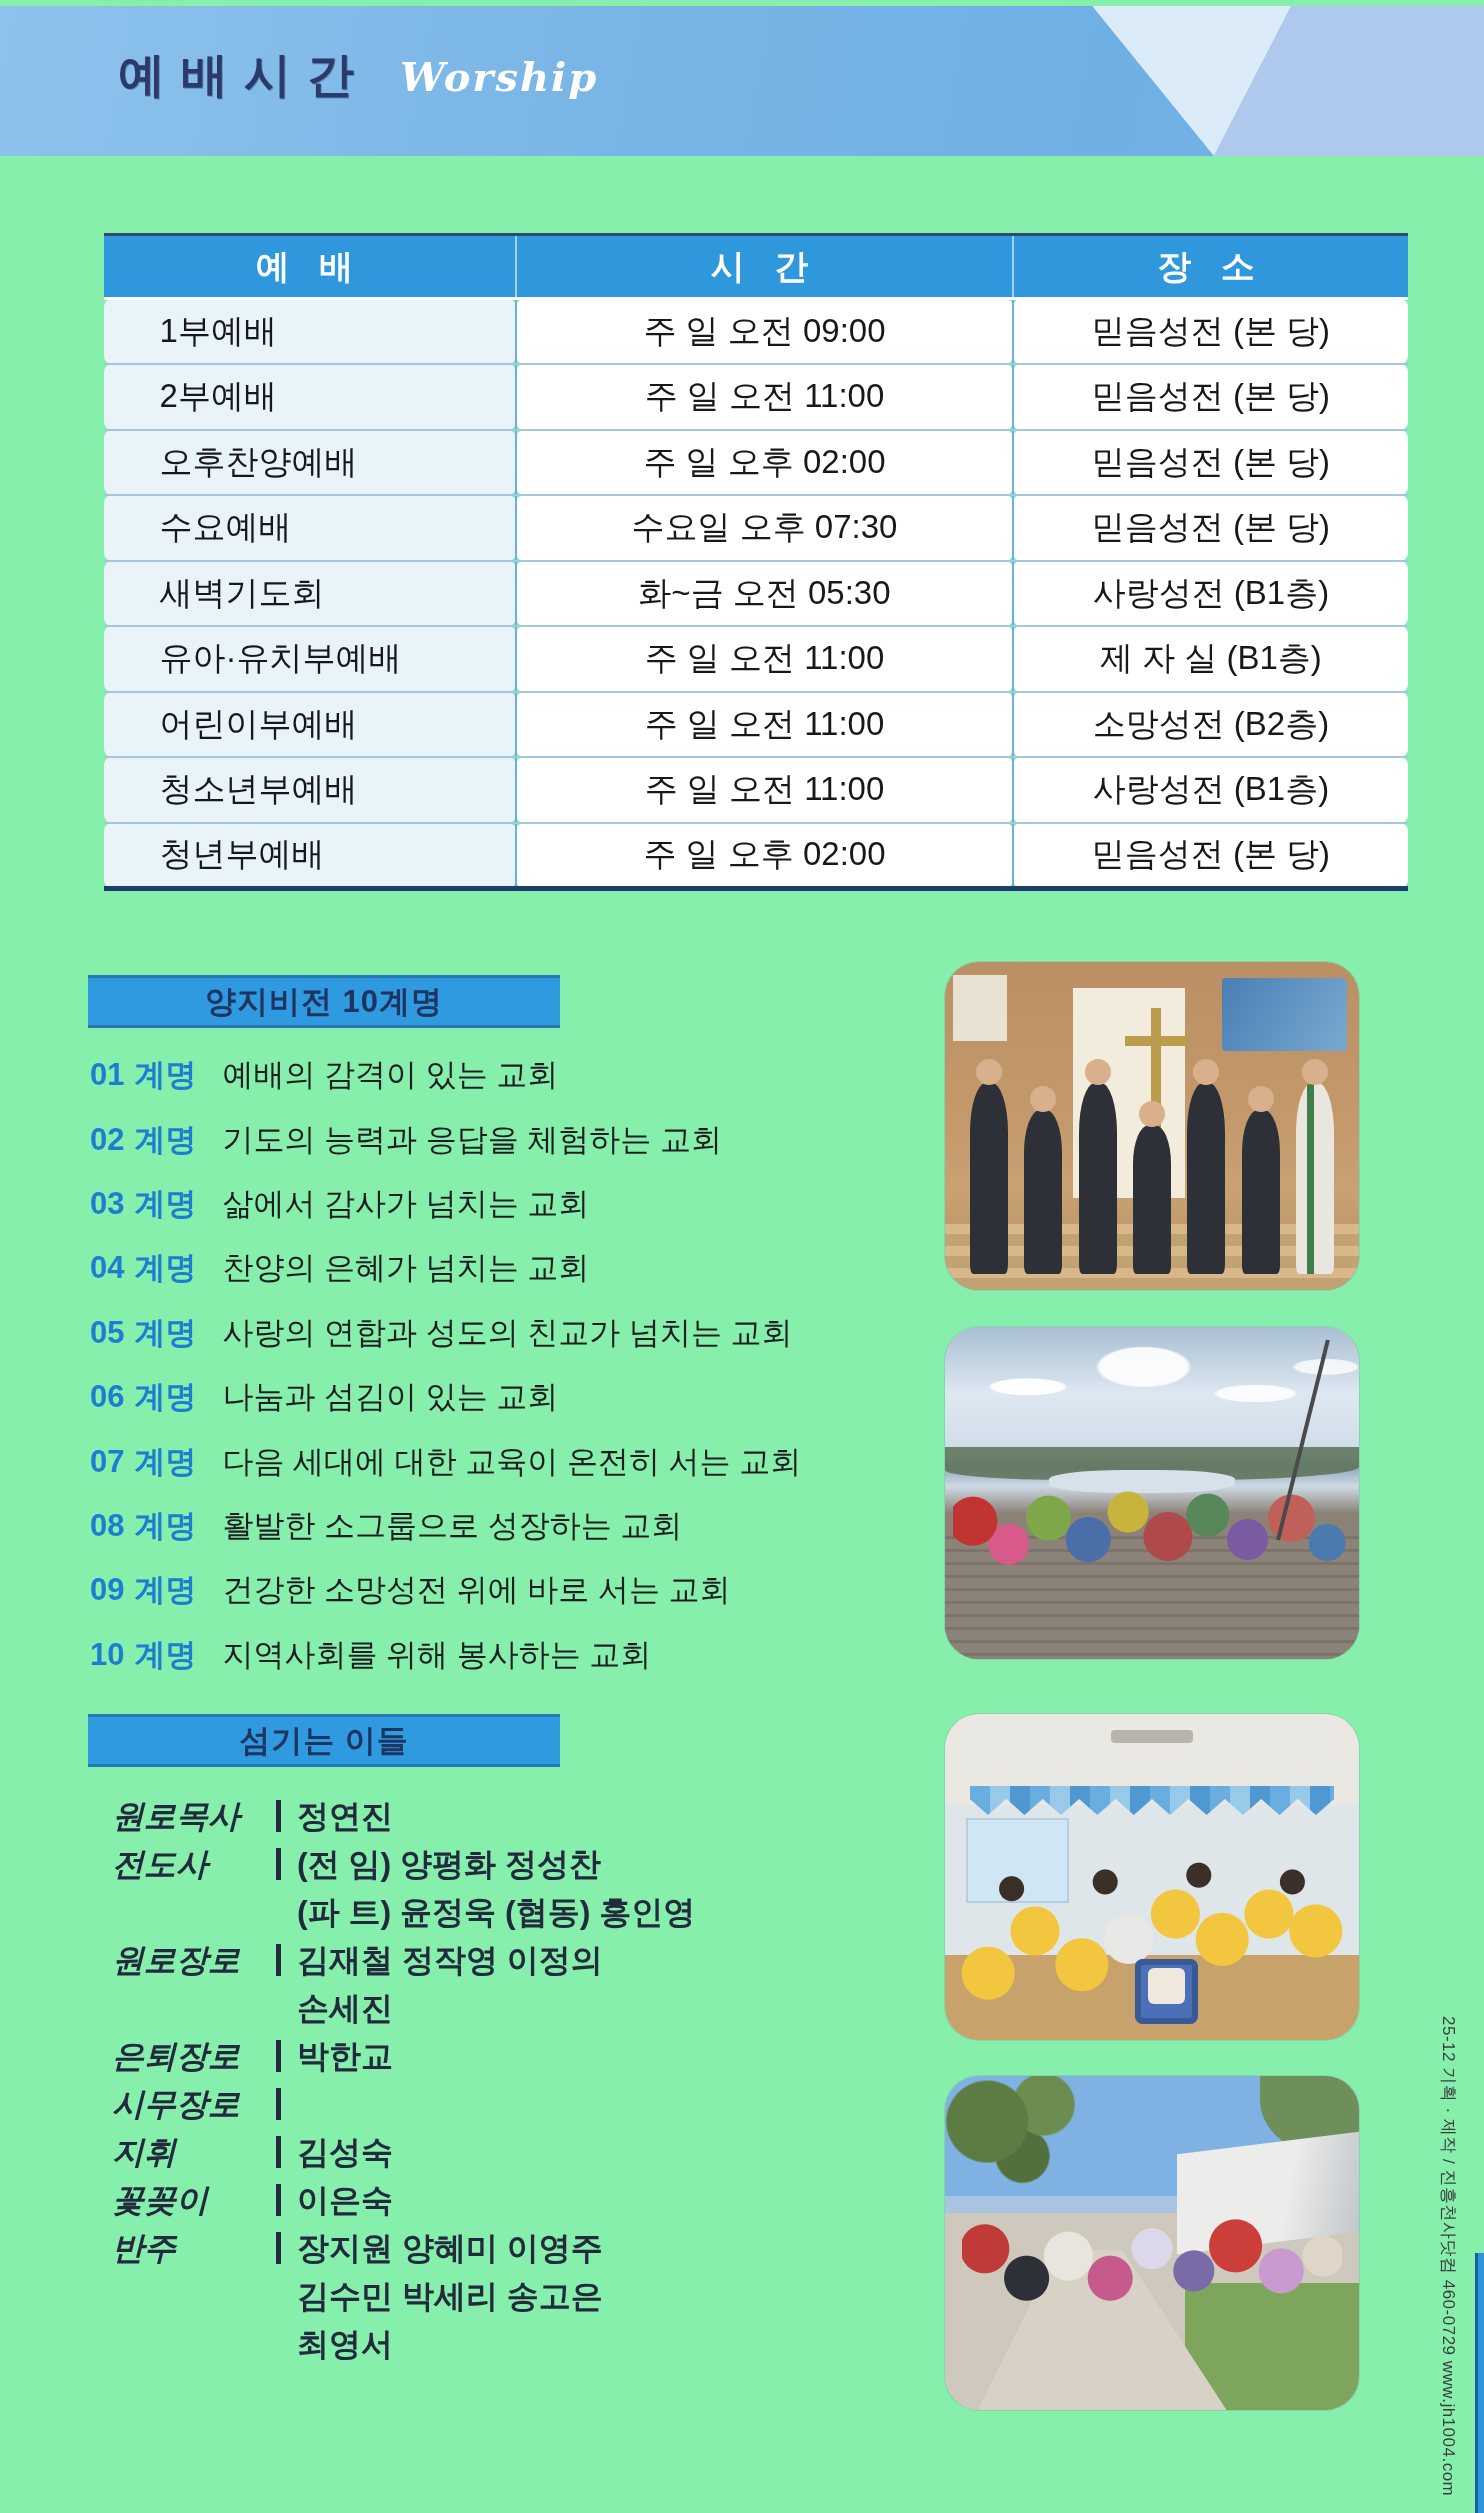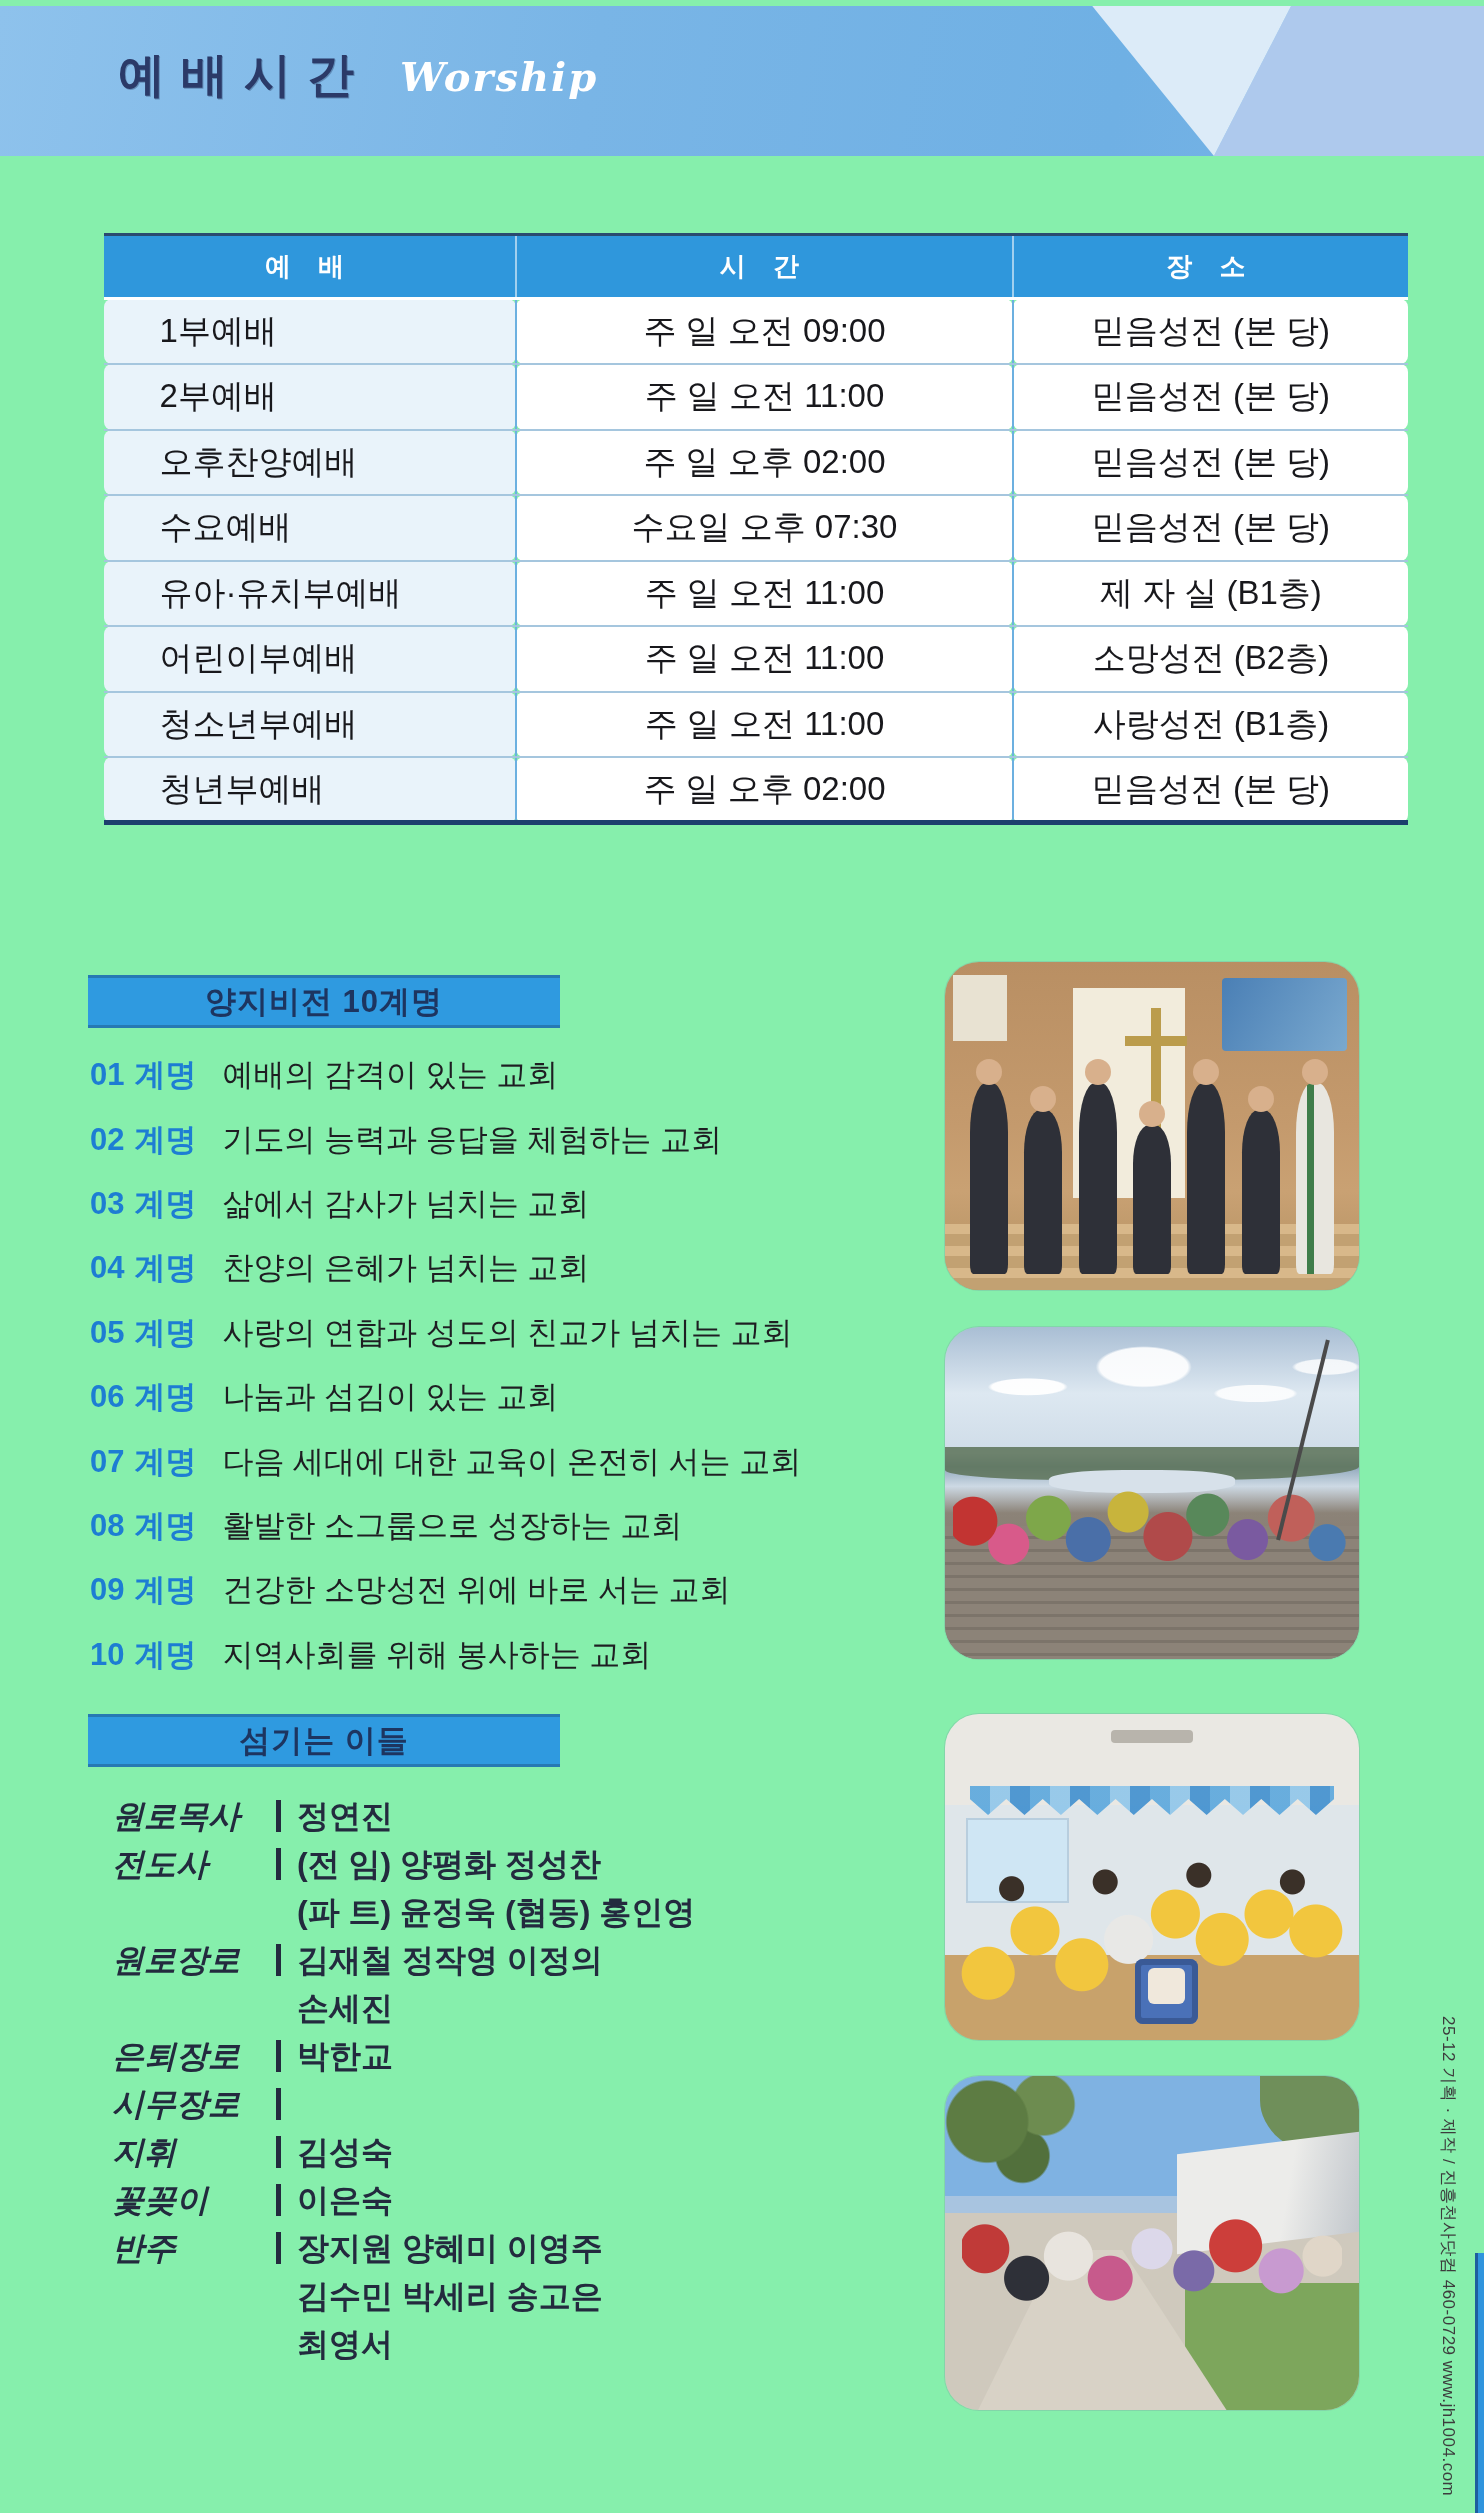--- a/index.html
+++ b/index.html
@@ -17,21 +17,21 @@
   .title-ko { font-size:47px; font-weight:bold; color:#2b3a68; letter-spacing:16px;
     text-shadow:1px 1px 0 rgba(30,50,90,.35); }
   .title-en { font-family:"DejaVu Serif","Liberation Serif",serif; font-style:italic;
     font-size:40px; color:#ffffff; letter-spacing:2px; }
 
   
   table.worship { position:absolute; left:104px; top:233px; width:1304px;
     border-collapse:collapse; table-layout:fixed; border-top:3px solid #2b4a70;
     border-bottom:5px solid #1d3f6e; }
   table.worship col.c1 { width:31.6%; } table.worship col.c2 { width:38.1%; } table.worship col.c3 { width:30.3%; }
-  table.worship th { height:64px; background:#2f97dc; color:#ffffff; font-size:26px;
+  table.worship th { height:64px; background:#2f97dc; color:#ffffff; font-size:34px;
     font-weight:bold; letter-spacing:10px; border-left:2px solid rgba(255,255,255,.55);
     border-bottom:3px solid #ffffff; }
   table.worship th:first-child { border-left:none; }
   table.worship td { height:65.5px; font-size:33px; font-weight:500; color:#18181c;
     text-align:center; border-bottom:2px solid #a5c6de; vertical-align:middle;border-radius:8px; }
   table.worship tr:last-child td { border-bottom:none; }
   table.worship td.svc { background:#e9f3fa; }
   table.worship td.time, table.worship td.place { border-left:2px solid #6cb0e0; background:#fff; }
   .just { display:inline-block; width:300px; text-align:justify; text-align-last:justify; }
 
@@ -194,20 +194,25 @@
         <td class="svc"><span class="just">오후찬양예배</span></td>
         <td class="time">주 일 오후  02:00</td>
         <td class="place">믿음성전 (본 당)</td>
       </tr>
       <tr>
         <td class="svc"><span class="just">수요예배</span></td>
         <td class="time">수요일 오후  07:30</td>
         <td class="place">믿음성전 (본 당)</td>
       </tr>
       <tr>
+        <td class="svc"><span class="just">새벽기도회</span></td>
+        <td class="time">화~금 오전  05:30</td>
+        <td class="place">사랑성전 (B1층)</td>
+      </tr>
+      <tr>
         <td class="svc"><span class="just">유아·유치부예배</span></td>
         <td class="time">주 일 오전  11:00</td>
         <td class="place">제 자 실 (B1층)</td>
       </tr>
       <tr>
         <td class="svc"><span class="just">어린이부예배</span></td>
         <td class="time">주 일 오전  11:00</td>
         <td class="place">소망성전 (B2층)</td>
       </tr>
       <tr>

